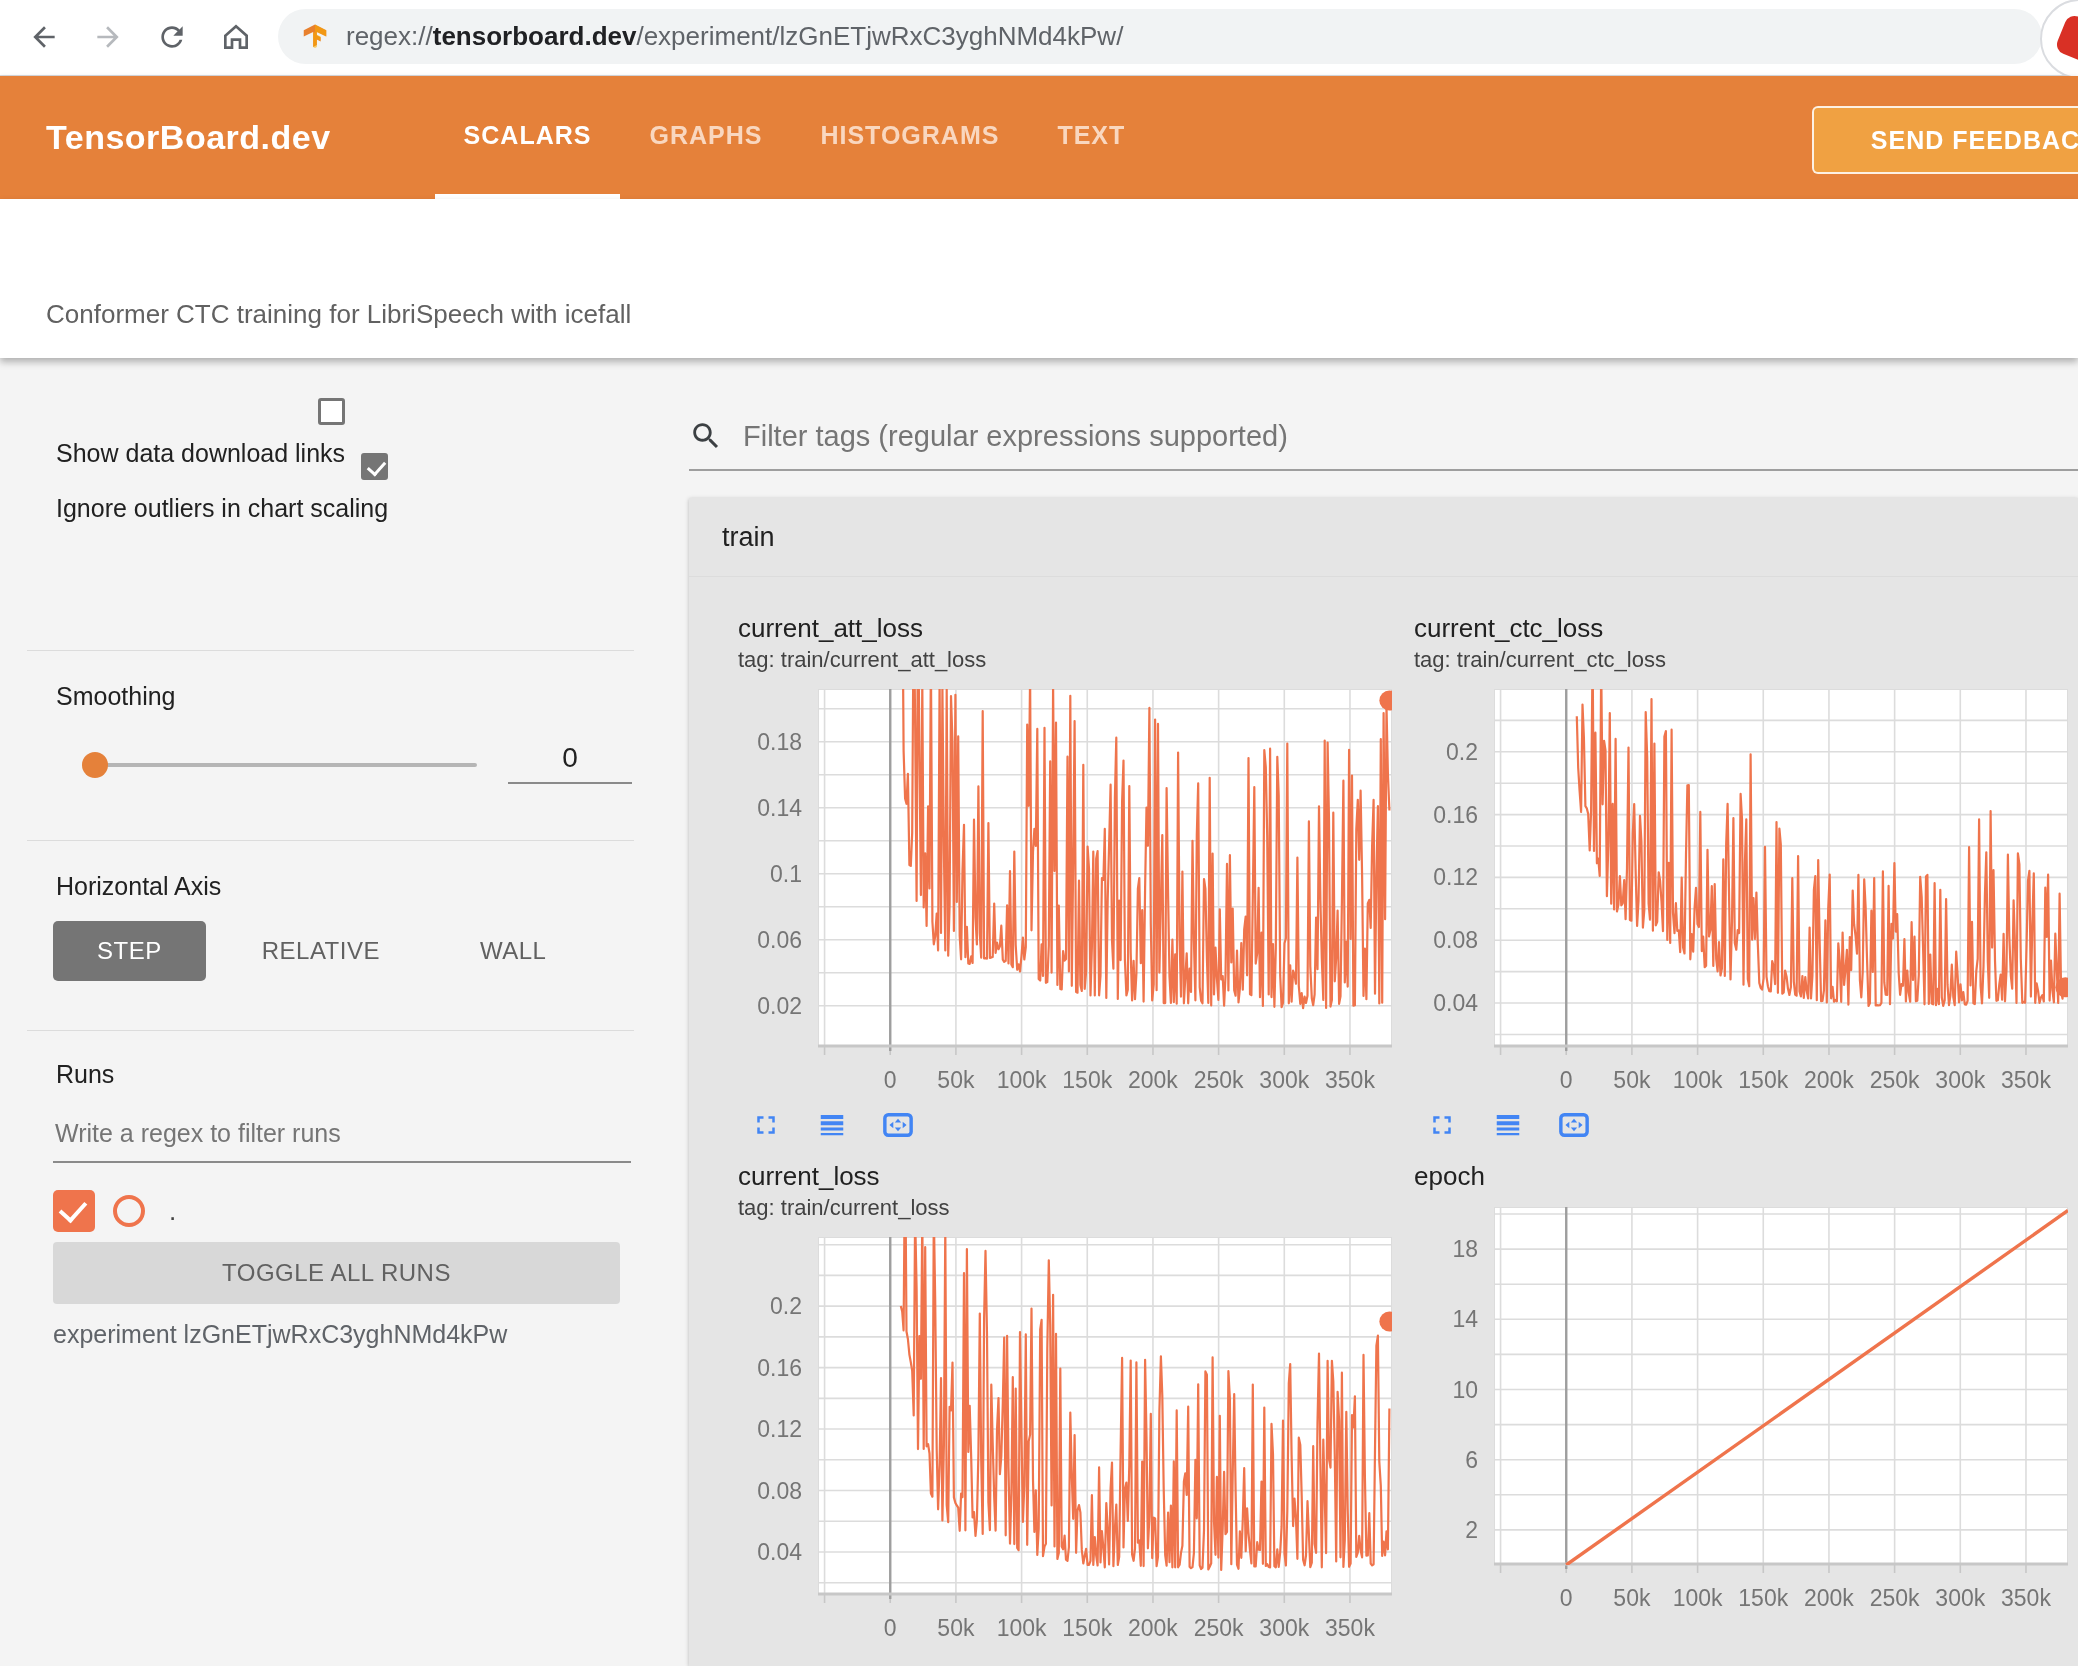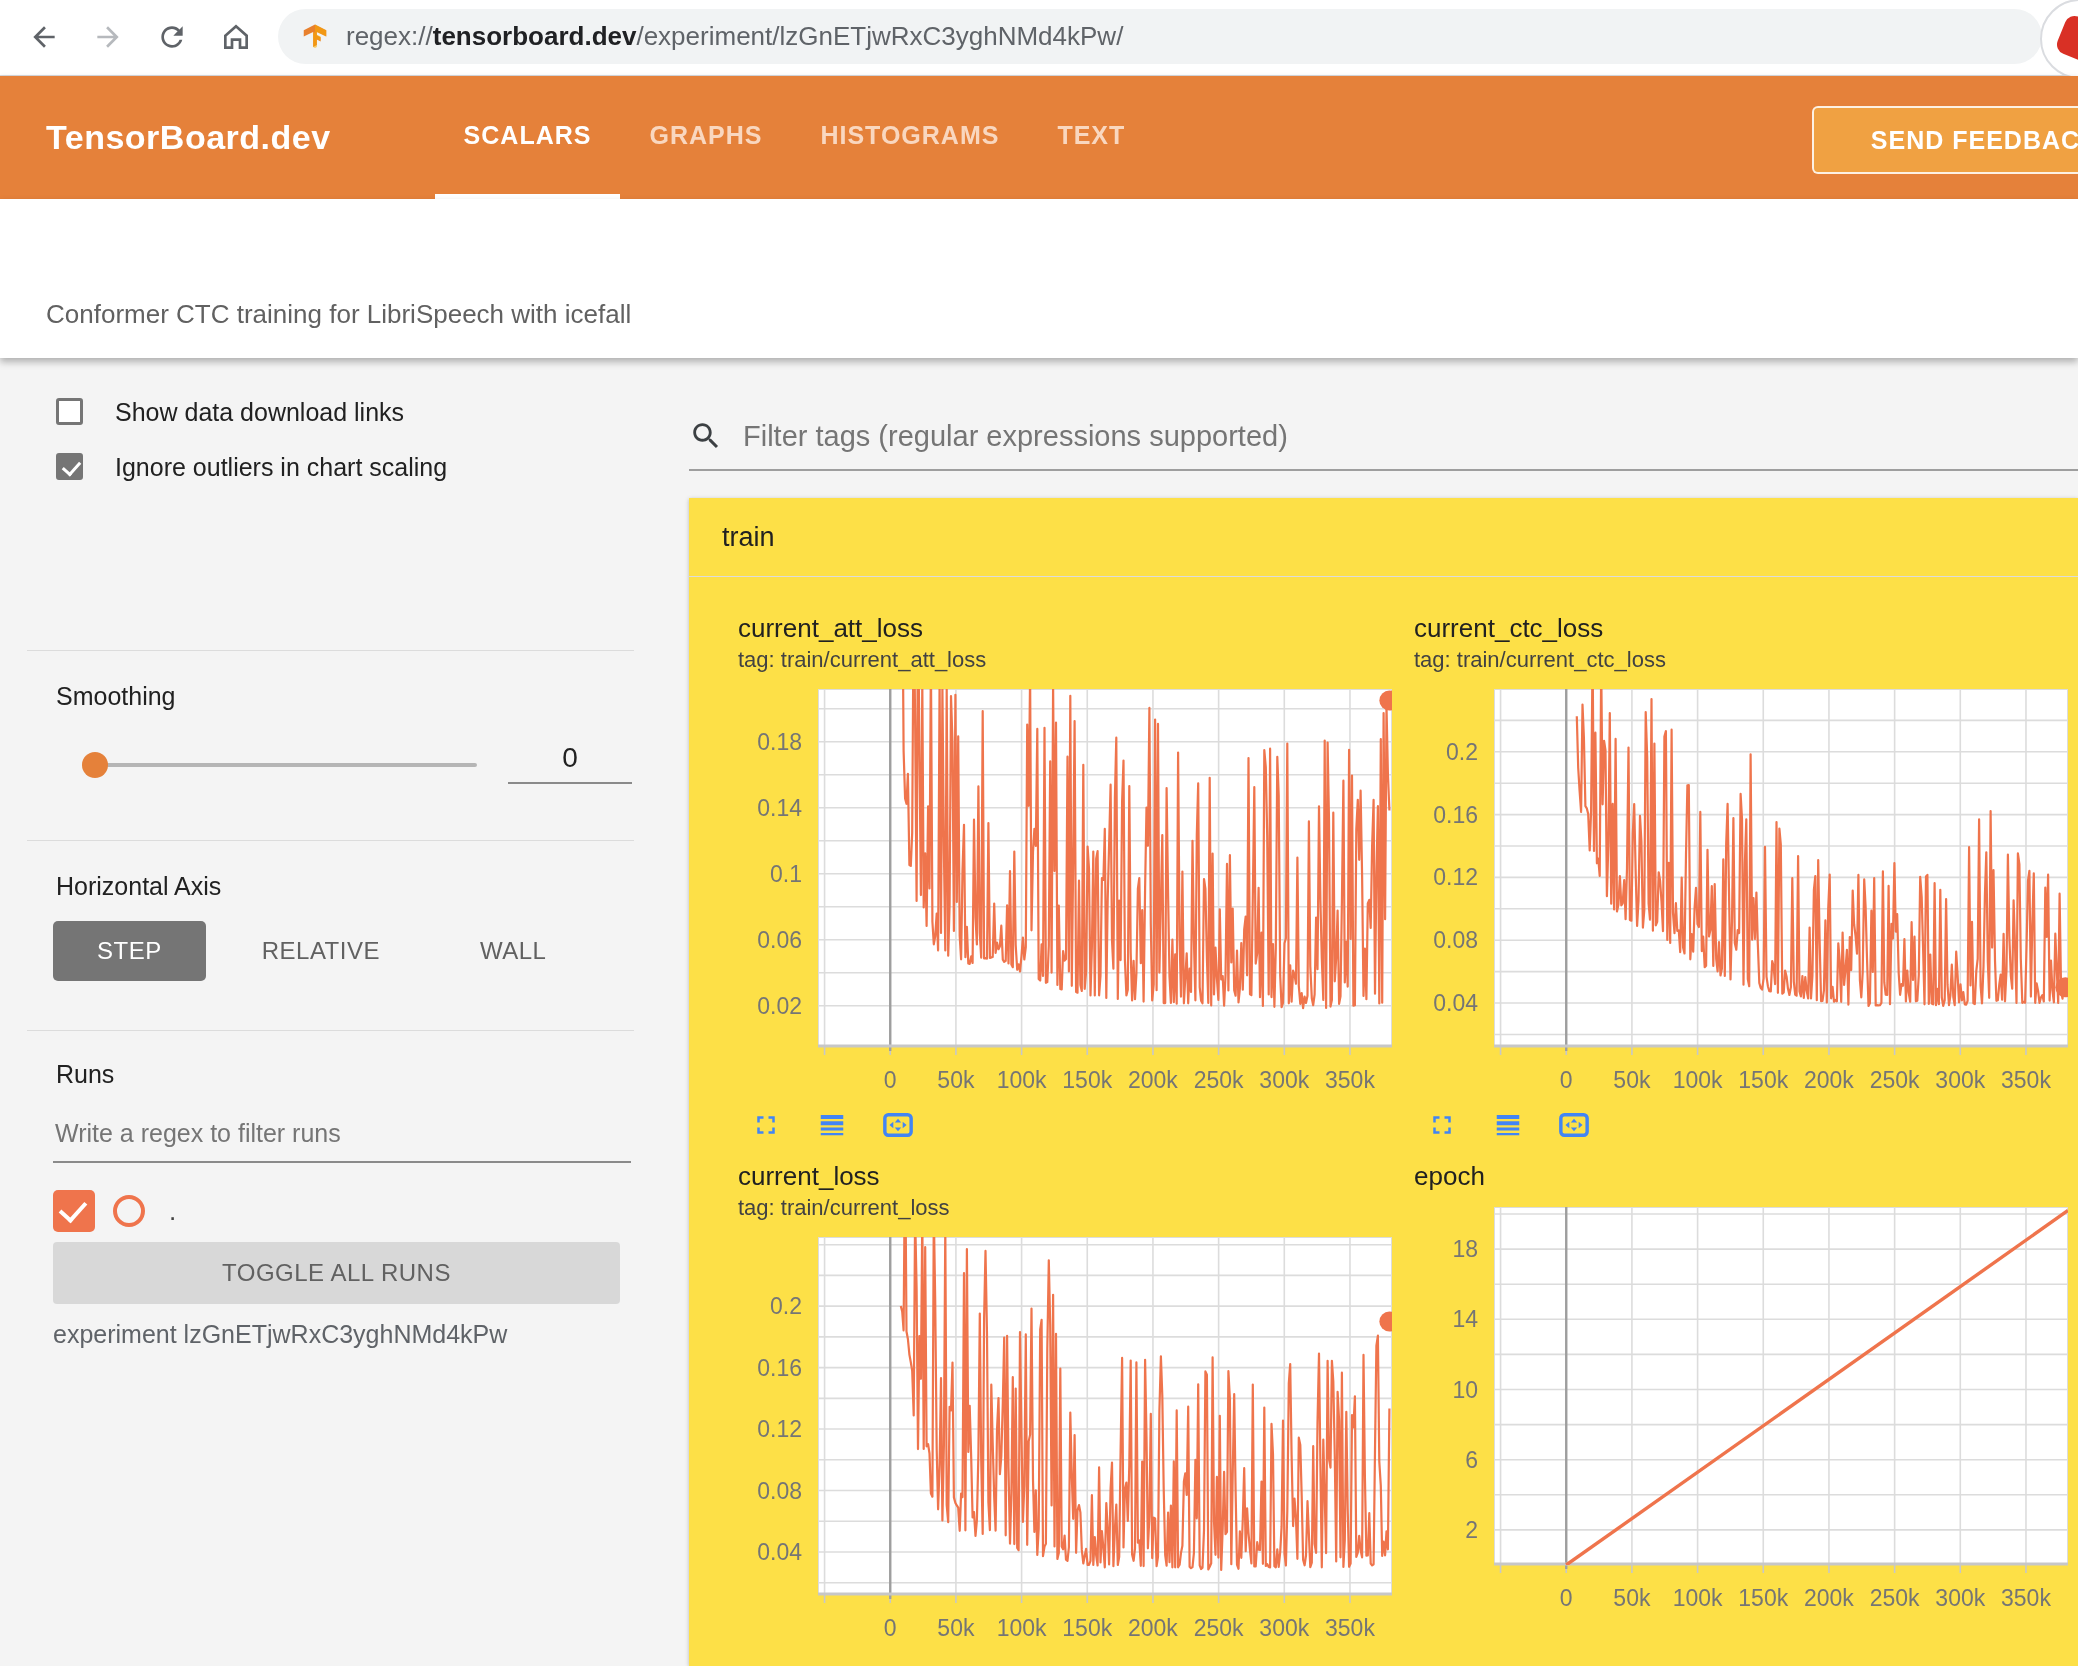--- a/index.html
+++ b/index.html
@@ -33,21 +33,21 @@
   
   #subbar{left:0;top:199px;width:2078px;height:159px;background:#fff;box-shadow:0 4px 7px rgba(0,0,0,.28);z-index:3;}
   #subtitle{position:absolute;left:46px;top:100px;font-size:26px;color:#616161;}
 
   
   #content{left:0;top:358px;width:2078px;height:1308px;background:#f4f4f4;}
 
   
   #sidebar{left:0;top:358px;width:663px;height:1308px;}
   .side-label{font-size:25px;color:#212121;}
-  .chkrow{position:absolute;left:56px;display:flex;align-items:flex-start;gap:32px;}
+  .chkrow{position:absolute;left:56px;display:flex;align-items:flex-end;gap:14px;flex-direction:column;}
   .chk{width:27px;height:27px;border:3px solid #757575;border-radius:3px;box-sizing:border-box;background:#fff;position:relative;flex:none;}
   .chk.checked{background:#757575;border-color:#757575;}
   .chk.checked::after{content:"";position:absolute;left:7px;top:2px;width:8px;height:14px;border:solid #fff;
                       border-width:0 3px 3px 0;transform:rotate(42deg);}
   .divider{position:absolute;left:27px;width:607px;height:1px;background:#dcdcdc;}
   #tooltip-row{position:absolute;left:56px;top:186px;display:flex;align-items:flex-end;}
   #select-default{margin-left:22px;width:210px;border-bottom:2px solid #8a8a8a;display:flex;align-items:center;
                   justify-content:space-between;padding:0 6px 6px 8px;font-size:28px;color:#212121;}
   .tri-down{width:0;height:0;border-left:11px solid transparent;border-right:11px solid transparent;border-top:13px solid #8a8a8a;}
   #slider-row{position:absolute;left:85px;top:392px;width:550px;height:30px;}
@@ -70,21 +70,21 @@
   #run-name{margin-left:24px;font-size:26px;color:#424242;}
   #toggle-runs{position:absolute;left:53px;top:884px;width:567px;height:62px;background:#d8d8d8;border-radius:4px;
                display:flex;align-items:center;justify-content:center;font-size:24px;letter-spacing:.5px;color:#616161;}
   #exp-caption{position:absolute;left:53px;top:962px;font-size:25px;color:#5f6368;}
 
   
   #main{left:689px;top:358px;width:1389px;height:1308px;}
   #filter-row{position:absolute;left:0px;top:45px;width:1389px;height:66px;display:flex;align-items:center;
               border-bottom:2px solid #9e9e9e;}
   #filter-input{font-size:29px;margin-left:18px;width:1200px;}
-  #card{position:absolute;left:0;top:140px;width:1389px;height:1168px;background:#fde047;box-shadow:0 1px 4px rgba(0,0,0,.25);}
+  #card{position:absolute;left:0;top:140px;width:1389px;height:1168px;background:#e5e5e5;box-shadow:0 1px 4px rgba(0,0,0,.25);}
   #card-header{height:78px;border-bottom:1px solid #dcdcdc;display:flex;align-items:center;}
   #group-label{font-size:27px;color:#212121;margin-left:33px;}
   #charts{display:grid;grid-template-columns:656px 656px;column-gap:20px;row-gap:16px;padding:34px 0 0 49px;}
   .chart-title{font-size:26px;color:#212121;line-height:34px;}
   .chart-tag{font-size:22px;color:#424242;line-height:30px;}
   .plot-wrap{margin-top:14px;display:flex;}
   .ylabels{width:80px;height:358px;position:relative;flex:none;}
   .ylabels span{position:absolute;right:16px;font-size:23px;color:#757575;transform:translateY(-50%);}
   .xlabels{position:relative;height:40px;margin-left:80px;width:574px;}
   .xlabels span{position:absolute;top:10px;transform:translateX(-50%);font-size:23px;color:#757575;}

